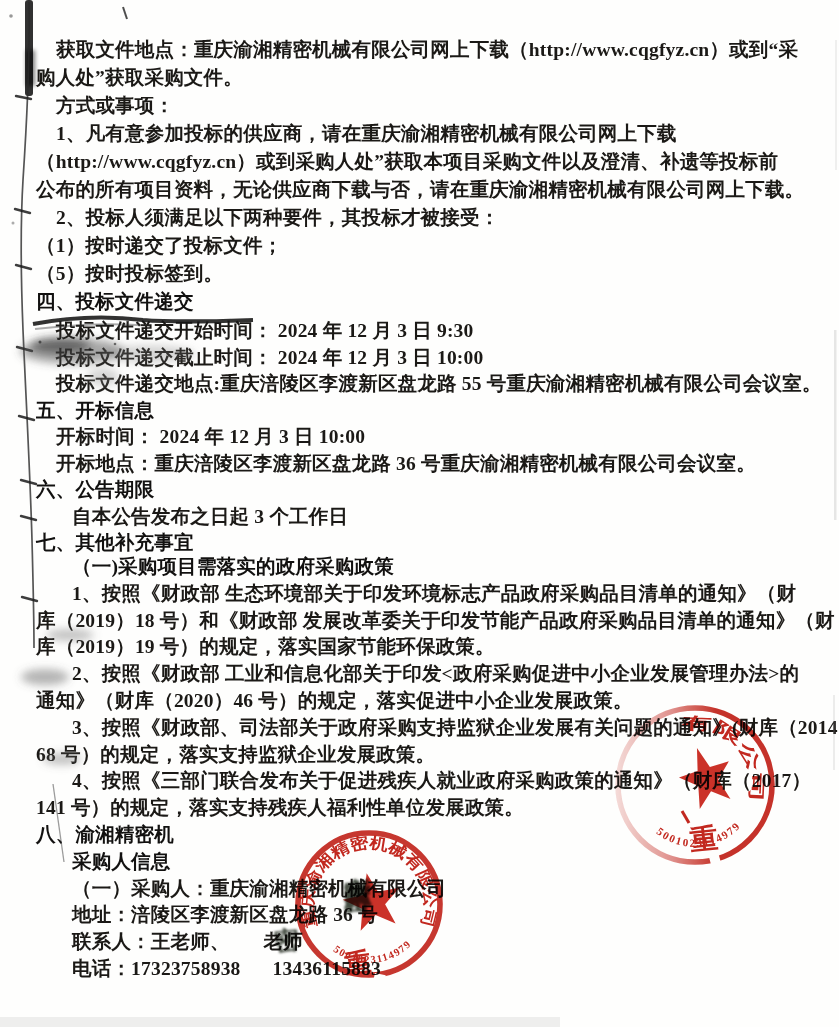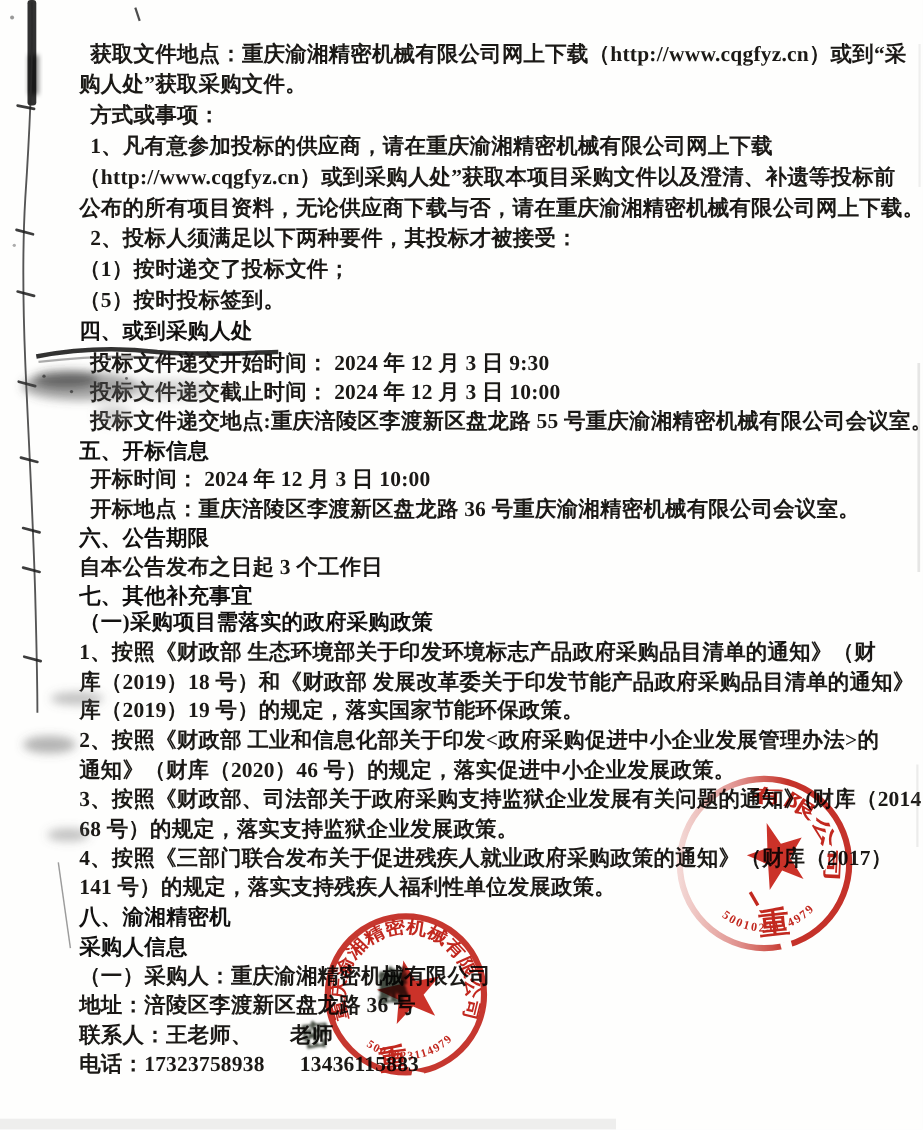--- a/index.html
+++ b/index.html
@@ -5,21 +5,21 @@
   html,body{margin:0;padding:0;}
   body{width:839px;height:1027px;position:relative;overflow:hidden;
        background:#fdfdfc;font-family:"Liberation Serif","DejaVu Serif",serif;}
   .page{position:absolute;inset:0;background:#fefefd;}
   .blk{position:absolute;left:0;width:839px;z-index:1;}
   #blk1{top:36px;}  #blk1 .ln{height:28px;line-height:28px;}
   #blk2{top:318px;} #blk2 .ln{height:26.5px;line-height:26.5px;}
   #blk3{top:554px;} #blk3 .ln{height:26.8px;line-height:26.8px;}
   .ln{white-space:nowrap;font-size:19.5px;font-weight:600;color:#1b1916;letter-spacing:.2px;}
   .b{font-weight:900;color:#121110;}
-  .i0{padding-left:72px}.i1{padding-left:82px}.i2{padding-left:72px}
+  .i0{padding-left:36px}.i1{padding-left:56px}.i2{padding-left:72px}
   .gap1{margin-left:34px}.gap2{margin-left:32px}
   .stamp{position:absolute;z-index:3;mix-blend-mode:multiply;pointer-events:none;}
   .sealtxt{fill:#c3281f;font-weight:bold;font-family:"Liberation Serif","DejaVu Serif",serif;}
   .ghost{position:absolute;z-index:4;mix-blend-mode:multiply;color:#222b1f;opacity:.85;
          filter:blur(.8px);font-weight:900;pointer-events:none;
          font-family:"Liberation Serif","DejaVu Serif",serif;}
   .ghost-col{left:338px;top:856px;writing-mode:vertical-rl;font-size:27px;letter-spacing:2px;
              transform:scaleX(-1) rotate(2deg);}
   .ghost-one{left:274px;top:924px;font-size:25px;transform:rotate(-6deg);}
   #artifacts{position:absolute;left:0;top:0;z-index:5;pointer-events:none;}
@@ -32,21 +32,21 @@
   <div class="blk" id="blk1">
     <div class="ln i1">获取文件地点：重庆渝湘精密机械有限公司网上下载（http://www.cqgfyz.cn）或到“采</div>
     <div class="ln i0">购人处”获取采购文件。</div>
     <div class="ln i1">方式或事项：</div>
     <div class="ln i1">1、凡有意参加投标的供应商，请在重庆渝湘精密机械有限公司网上下载</div>
     <div class="ln i0">（http://www.cqgfyz.cn）或到采购人处”获取本项目采购文件以及澄清、补遗等投标前</div>
     <div class="ln i0">公布的所有项目资料，无论供应商下载与否，请在重庆渝湘精密机械有限公司网上下载。</div>
     <div class="ln i1">2、投标人须满足以下两种要件，其投标才被接受：</div>
     <div class="ln i0">（1）按时递交了投标文件；</div>
     <div class="ln i0">（5）按时投标签到。</div>
-    <div class="ln i0 b">四、或到采购人处</div>
+    <div class="ln i0 b">四、投标文件递交</div>
   </div>
 
   <div class="blk" id="blk2">
     <div class="ln i1">投标文件递交开始时间：  2024 年 12 月 3 日  9:30</div>
     <div class="ln i1">投标文件递交截止时间：  2024 年 12 月 3 日  10:00</div>
     <div class="ln i1">投标文件递交地点:重庆涪陵区李渡新区盘龙路 55 号重庆渝湘精密机械有限公司会议室。</div>
     <div class="ln i0 b">五、开标信息</div>
     <div class="ln i1">开标时间：  2024 年 12 月 3 日  10:00</div>
     <div class="ln i1">开标地点：重庆涪陵区李渡新区盘龙路 36 号重庆渝湘精密机械有限公司会议室。</div>
     <div class="ln i0 b">六、公告期限</div>

